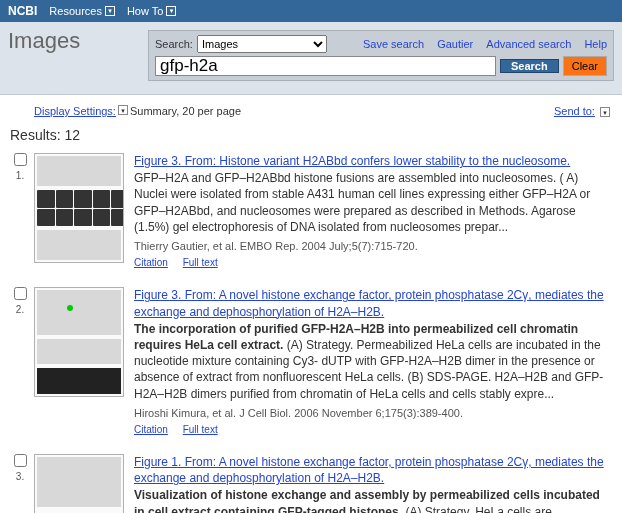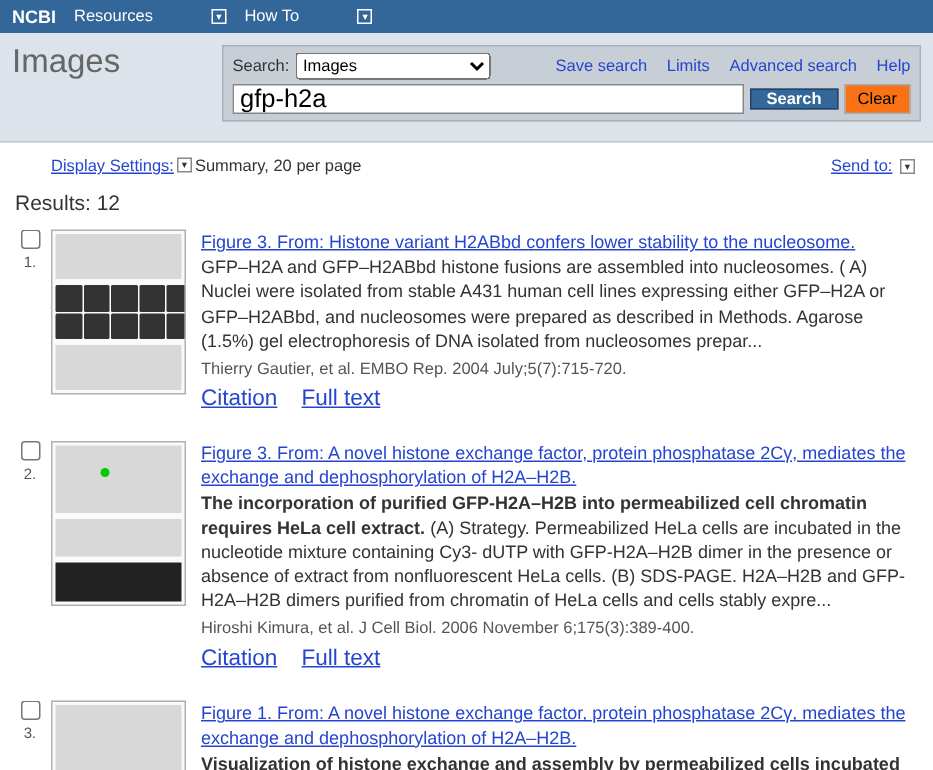--- a/index.html
+++ b/index.html
@@ -1,20 +1,20 @@
 <!DOCTYPE html>
 <html><head>
 <meta charset="utf-8">
 <style>
   * { box-sizing: border-box; margin: 0; padding: 0; }
   body { font-family: Arial, Helvetica, sans-serif; font-size: 12px; color: #333; width: 622px; background: #fff; }
   
   .topbar { background: #336699; color: #fff; height: 22px; display: flex; align-items: center; padding: 0 8px; font-size: 11px; }
   .topbar .logo { font-weight: bold; margin-right: 12px; font-size: 12px; }
-  .topbar .nav-item { margin-right: 12px; cursor: pointer; display: flex; align-items: center; gap: 36px; }
+  .topbar .nav-item { margin-right: 12px; cursor: pointer; display: flex; align-items: center; }
   .topbar .chev { width: 10px; height: 10px; border: 1px solid #fff; margin-left: 3px; display: inline-flex; align-items: center; justify-content: center; font-size: 7px; }
   
   .header { background: #dce3eb; padding: 6px 8px 10px; border-bottom: 1px solid #c0c8d0; }
   .header-row { display: flex; align-items: flex-start; }
   .header-left { flex: 0 0 140px; }
   .header-title { font-size: 22px; color: #666; font-weight: normal; }
   .header-sub { font-size: 10px; color: #666; }
   .header-right { flex: 1; }
   
   .search-box { background: #c8ced6; padding: 4px 6px; border: 1px solid #aab0b8; margin-bottom: 3px; margin-top: 2px;}
@@ -44,21 +44,21 @@
   .result-thumb { flex: 0 0 90px; margin-left: 4px; margin-right: 10px; }
   .thumb-box { width: 90px; height: 110px; border: 1px solid #b0b0b0; background: #fafafa; display: flex; flex-direction: column; overflow: hidden; }
   .thumb-shape { background: #d8d8d8; margin: 2px; flex: 1; }
   .thumb-dark { background: #222; }
   .thumb-grid { display: grid; grid-template-columns: repeat(5,1fr); gap: 1px; padding: 2px; }
   .thumb-dot { background: #333; aspect-ratio: 1; border-radius: 1px; }
   .result-body { flex: 1; font-size: 12px; line-height: 1.35; }
   .result-title { color: #2545d0; text-decoration: underline; cursor: pointer; }
   .result-snippet { color: #333; margin-top: 1px; }
   .result-citation { color: #555; font-size: 11px; margin-top: 4px; }
-  .result-links { font-size: 15px; margin-top: 2px; }
+  .result-links { font-size: 10px; margin-top: 2px; }
   .result-links a { color: #2545d0; text-decoration: underline; cursor: pointer; margin-right: 12px; }
 </style>
 </head>
 <body>
 
 <div class="topbar">
   <span class="logo">NCBI</span>
   <span class="nav-item">
     <span>Resources</span>
     <span class="chev">▾</span>
@@ -76,21 +76,21 @@
     </div>
     <div class="header-right">
       <div class="search-box">
         <div class="search-row1">
           <span class="search-label">Search:</span>
           <select class="search-select">
             <option>Images</option>
           </select>
           <span class="search-links">
             <a>Save search</a>
-            <a>Limits</a>
+            <a>Gautier</a>
             <a>Advanced search</a>
             <a>Help</a>
           </span>
         </div>
         <div class="search-row2">
           <input class="search-input" type="text" value="gfp-h2a" style="">
           <button class="btn-search">Search</button>
           <button class="btn-clear">Clear</button>
         </div>
       </div>

